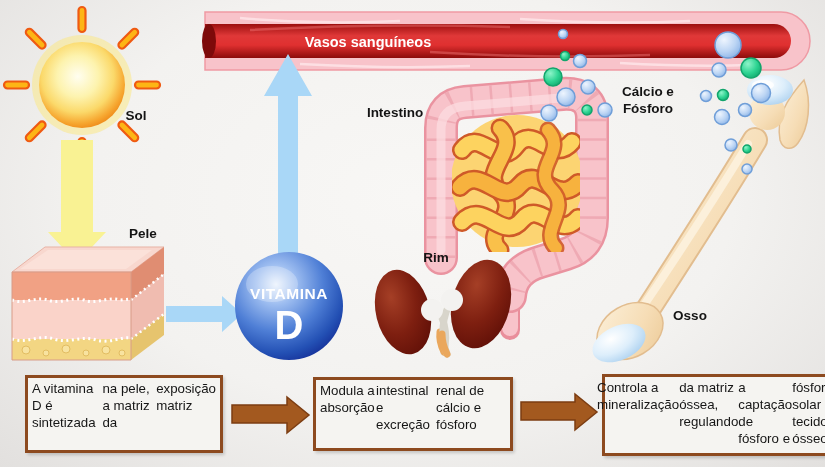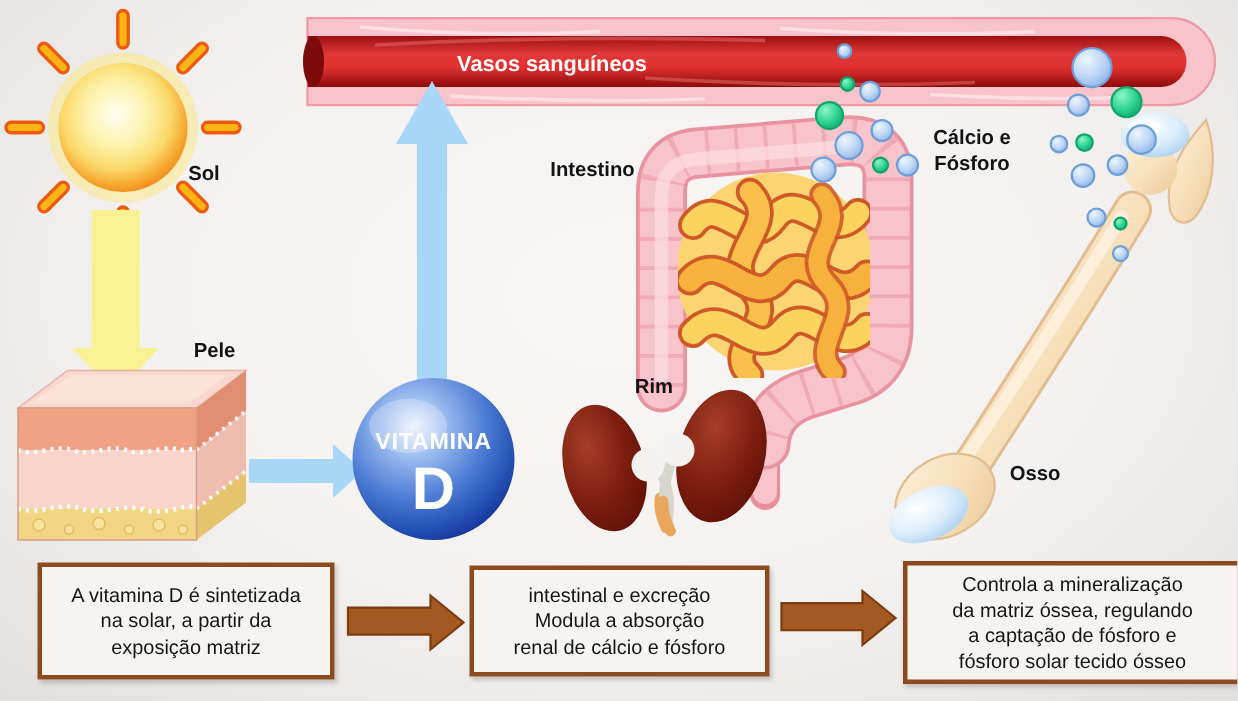--- a/index.html
+++ b/index.html
@@ -5,22 +5,22 @@
   html,body{margin:0;padding:0;background:#e9e7e5;}
   .stage{
     position:relative;width:825px;height:467px;overflow:hidden;
     background:radial-gradient(ellipse at 50% 42%, #f8f7f5 0%, #f3f2f0 55%, #e2e0de 100%);
     font-family:"Liberation Sans", sans-serif;
   }
   .stage svg{position:absolute;left:0;top:0;}
   .diagram-label{font-weight:bold;fill:#141414;font-size:13.5px;}
   .flow-box{
     position:absolute;background:#f5f4f1;border:3px solid #8d4a1f;
-    display:flex;flex-direction:column;justify-content:center;
-    text-align:center;font-size:13.3px;line-height:1.28;color:#161616;
+    display:flex;flex-direction:row;justify-content:center;
+    font-size:13.3px;line-height:1.28;color:#161616;
     box-shadow:1.5px 2px 3px rgba(0,0,0,0.18);
     box-sizing:border-box;padding:2px 4px;
   }
   #box1{left:25px;top:375px;width:198px;height:78px;}
   #box2{left:313px;top:377px;width:200px;height:74px;}
   #box3{left:602px;top:374px;width:226px;height:82px;}
 </style>
 </head>
 <body>
 
@@ -211,26 +211,26 @@
   <text x="368" y="47" text-anchor="middle" fill="#ffffff" font-size="14.5" font-weight="bold">Vasos sanguíneos</text>
   <text class="diagram-label" x="395" y="117" text-anchor="middle">Intestino</text>
   <text class="diagram-label" x="436" y="262" text-anchor="middle">Rim</text>
   <text class="diagram-label" x="690" y="320" text-anchor="middle">Osso</text>
   <text class="diagram-label" x="648" y="96" text-anchor="middle">Cálcio e</text>
   <text class="diagram-label" x="648" y="113" text-anchor="middle">Fósforo</text>
 </svg>
 
   <div id="box1" class="flow-box">
     <div>A vitamina D é sintetizada</div>
-    <div>na solar, a partir da</div>
+    <div>na pele, a matriz da</div>
     <div>exposição matriz</div>
   </div>
   <div id="box2" class="flow-box">
+    <div>Modula a absorção</div>
     <div>intestinal e excreção</div>
-    <div>Modula a absorção</div>
     <div>renal de cálcio e fósforo</div>
   </div>
   <div id="box3" class="flow-box">
     <div>Controla a mineralização</div>
     <div>da matriz óssea, regulando</div>
     <div>a captação de fósforo e</div>
     <div>fósforo solar tecido ósseo</div>
   </div>
 </div>
 

